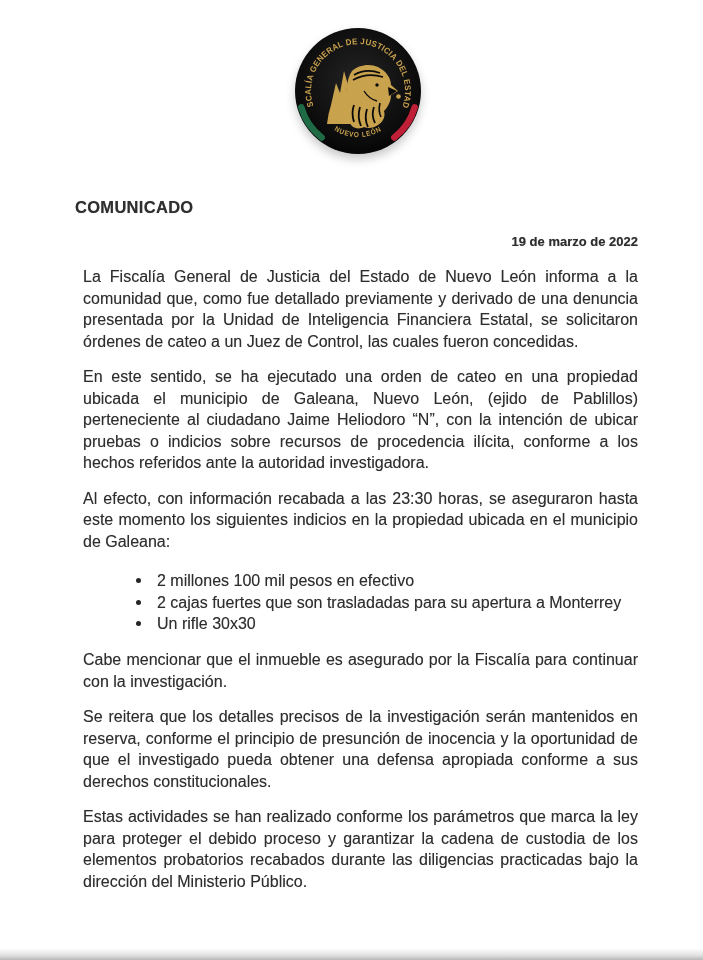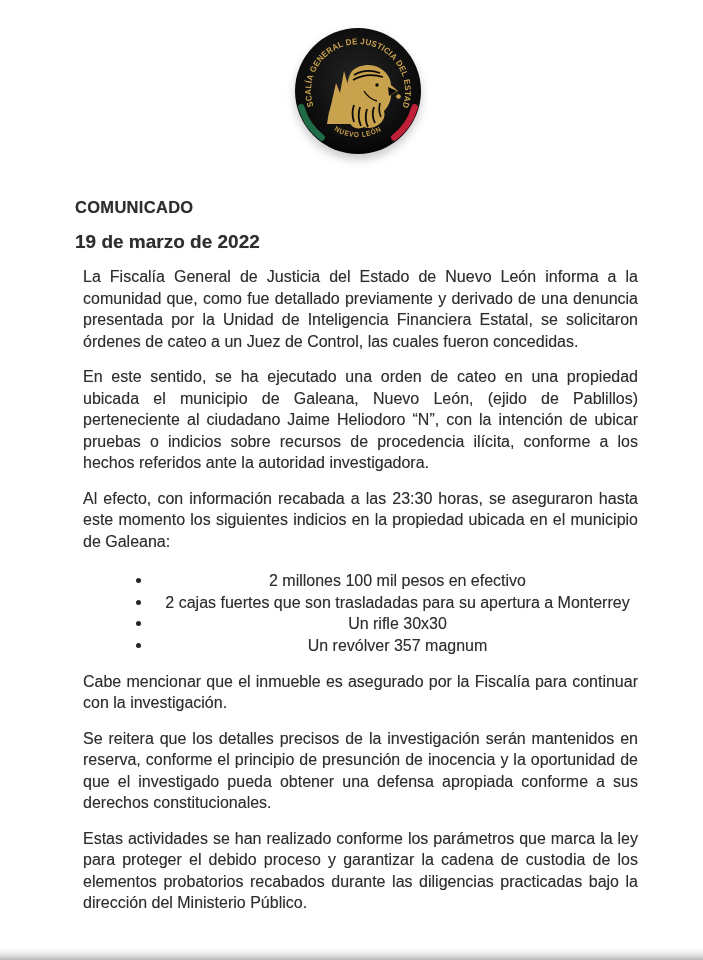--- a/index.html
+++ b/index.html
@@ -25,39 +25,40 @@
     line-height:21.5px;
   }
   .doc-title {
     text-align:left;
     font-weight:bold;
     letter-spacing:0.3px;
     font-size:16.5px;
     text-shadow:0 0 0.7px rgba(50,50,50,0.5);
   }
   .doc-date {
+    text-align:right;
     font-weight:bold;
     margin-top:12px;
-    font-size:19px;
+    font-size:13px;
     text-shadow:0 0 0.7px rgba(50,50,50,0.5);
   }
   .content p {
     margin:14px 0 0 8px;
     text-align:justify;
     text-shadow:0 0 0.7px rgba(60,60,60,0.45);
   }
   ul.seized-list {
     list-style:none;
     margin:18px 0 0 0;
     padding:0 0 0 47px;
   }
   ul.seized-list li {
     position:relative;
     line-height:21.7px;
-    text-align:center;
+    text-align:left;
     text-shadow:0 0 0.7px rgba(60,60,60,0.45);
     margin-left:35px;
   }
   ul.seized-list li::before {
     content:"";
     position:absolute;
     left:-21px; top:8px;
     width:5px; height:5px;
     border-radius:50%;
     background:#252525;
@@ -127,21 +128,20 @@
     <div class="doc-date">19 de marzo de 2022</div>
 
     <p>La Fiscalía General de Justicia del Estado de Nuevo León informa a la comunidad que, como fue detallado previamente y derivado de una denuncia presentada por la Unidad de Inteligencia Financiera Estatal, se solicitaron órdenes de cateo a un Juez de Control, las cuales fueron concedidas.</p>
     <p>En este sentido, se ha ejecutado una orden de cateo en una propiedad ubicada el municipio de Galeana, Nuevo León, (ejido de Pablillos) perteneciente al ciudadano Jaime Heliodoro “N”, con la intención de ubicar pruebas o indicios sobre recursos de procedencia ilícita, conforme a los hechos referidos ante la autoridad investigadora.</p>
     <p>Al efecto, con información recabada a las 23:30 horas, se aseguraron hasta este momento los siguientes indicios en la propiedad ubicada en el municipio de Galeana:</p>
 
     <ul class="seized-list">
       <li>2 millones 100 mil pesos en efectivo</li>
       <li>2 cajas fuertes que son trasladadas para su apertura a Monterrey</li>
       <li>Un rifle 30x30</li>
-      <li>Un revólver 357 magnum</li>
     </ul>
 
     <p>Cabe mencionar que el inmueble es asegurado por la Fiscalía para continuar con la investigación.</p>
     <p>Se reitera que los detalles precisos de la investigación serán mantenidos en reserva, conforme el principio de presunción de inocencia y la oportunidad de que el investigado pueda obtener una defensa apropiada conforme a sus derechos constitucionales.</p>
     <p>Estas actividades se han realizado conforme los parámetros que marca la ley para proteger el debido proceso y garantizar la cadena de custodia de los elementos probatorios recabados durante las diligencias practicadas bajo la dirección del Ministerio Público.</p>
   </div>
 
   <div class="bottom-edge"></div>
 </div>
 

